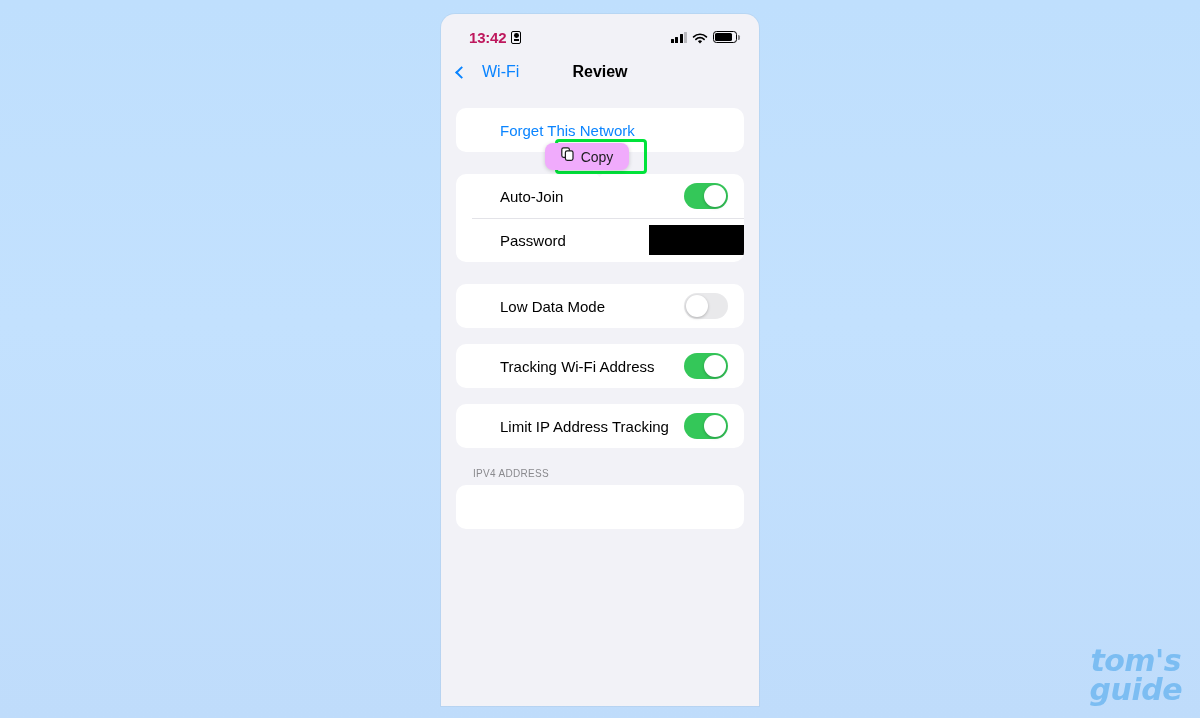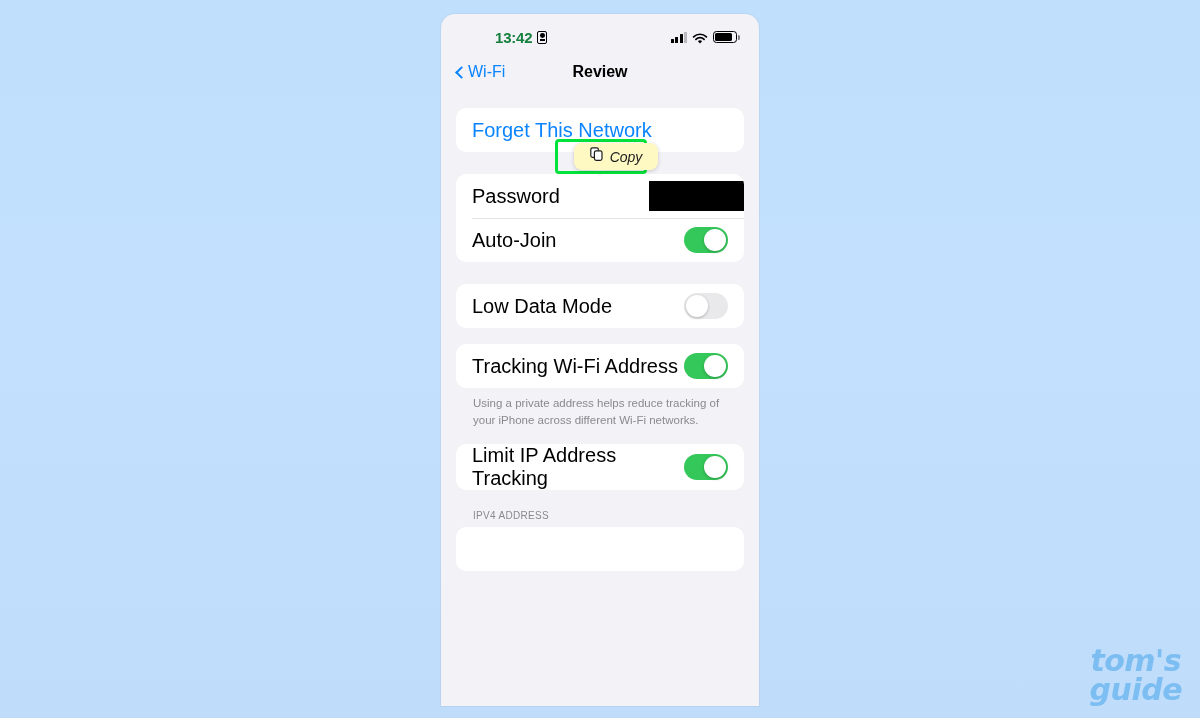--- a/index.html
+++ b/index.html
@@ -54,23 +54,22 @@
     align-items: center;
     justify-content: space-between;
     padding: 8px 22px 0 28px;
   }
   .status-left {
     display: flex;
     align-items: center;
     gap: 5px;
     font-size: 15px;
     font-weight: bold;
-    color: #15803d;
+    color: #be185d;
     letter-spacing: -0.2px;
-    margin-left: 26px;
   }
   .status-right {
     display: flex;
     align-items: center;
     gap: 5px;
   }
   .rec-icon {
     width: 10px; height: 13px;
     border: 1.6px solid #000;
     border-radius: 2px;
@@ -127,21 +126,21 @@
   .navbar {
     height: 40px;
     display: flex;
     align-items: center;
     position: relative;
     padding: 0 16px;
   }
   .nav-back {
     display: flex;
     align-items: center;
-    gap: 0;
+    gap: 14px;
     color: #0a84ff;
     font-size: 16px;
     cursor: pointer;
   }
   .chev-left {
     width: 9px; height: 9px;
     border-left: 2.3px solid #0a84ff;
     border-bottom: 2.3px solid #0a84ff;
     transform: rotate(45deg);
     margin-right: 2px;
@@ -178,22 +177,23 @@
     position: relative;
   }
   .row + .row::before {
     content: "";
     position: absolute;
     left: 16px; right: 0; top: 0;
     height: 1px;
     background: #e3e3e8;
   }
   .row-label {
-    font-size: 20px;
+    font-size: 15px;
     color: #000;
+    margin-left: 28px;
   }
   .row-label.link { color: #0a84ff; }
   .row-value {
     font-size: 15px;
     color: #8e8e93;
     display: flex;
     align-items: center;
     gap: 6px;
   }
 
@@ -251,34 +251,33 @@
     left: 114px;
     top: 47px;
     width: 92px;
     height: 35px;
     border: 3px solid #00e33a;
     border-radius: 4px;
     z-index: 30;
   }
   .copy-bubble {
     position: absolute;
-    left: 133px;
+    left: 104px;
     top: 51px;
     width: 84px;
     height: 27px;
-    background: #fef9c3;
+    background: #f0abfc;
     border-radius: 8px;
     display: flex;
     align-items: center;
     justify-content: center;
     gap: 6px;
     box-shadow: 0 1px 4px rgba(0,0,0,0.18);
     z-index: 31;
     cursor: pointer;
-    font-style: italic;
   }
   .copy-bubble .label {
     font-size: 14px;
     color: #1c1c1e;
   }
   .copy-tail {
     position: absolute;
     left: 150px;
     top: 76px;
     width: 17px;
@@ -337,28 +336,28 @@
     <div class="card">
       <div class="row">
         <span class="row-label link">Forget This Network</span>
       </div>
     </div>
 
     <div class="gap-lg"></div>
 
     <div class="card">
       <div class="row">
-        <span class="row-label">Password</span>
-        <span class="redact-password"></span>
-      </div>
-      <div class="row">
         <span class="row-label">Auto-Join</span>
         <span class="toggle on">
             <span class="knob"></span>
           </span>
+      </div>
+      <div class="row">
+        <span class="row-label">Password</span>
+        <span class="redact-password"></span>
       </div>
     </div>
 
     <div class="copy-tail"></div>
     <div class="copy-bubble">
       <span>
         <svg width="14" height="15" viewBox="0 0 14 15">
           <rect x="0.8" y="0.8" width="7.6" height="9.6" rx="1.8" fill="#fff" stroke="#1c1c1e" stroke-width="1.2"></rect>
           <rect x="4.4" y="3.8" width="7.6" height="9.6" rx="1.8" fill="#fff" stroke="#1c1c1e" stroke-width="1.2"></rect>
         </svg>
@@ -381,21 +380,20 @@
     <div class="gap-md"></div>
 
     <div class="card">
       <div class="row">
         <span class="row-label">Tracking Wi-Fi Address</span>
         <span class="toggle on">
             <span class="knob"></span>
           </span>
       </div>
     </div>
-    <div class="footnote">Using a private address helps reduce tracking of your iPhone across different Wi-Fi networks.</div>
 
     <div class="gap-md"></div>
 
     <div class="card">
       <div class="row">
         <span class="row-label">Limit IP Address Tracking</span>
         <span class="toggle on">
             <span class="knob"></span>
           </span>
       </div>

